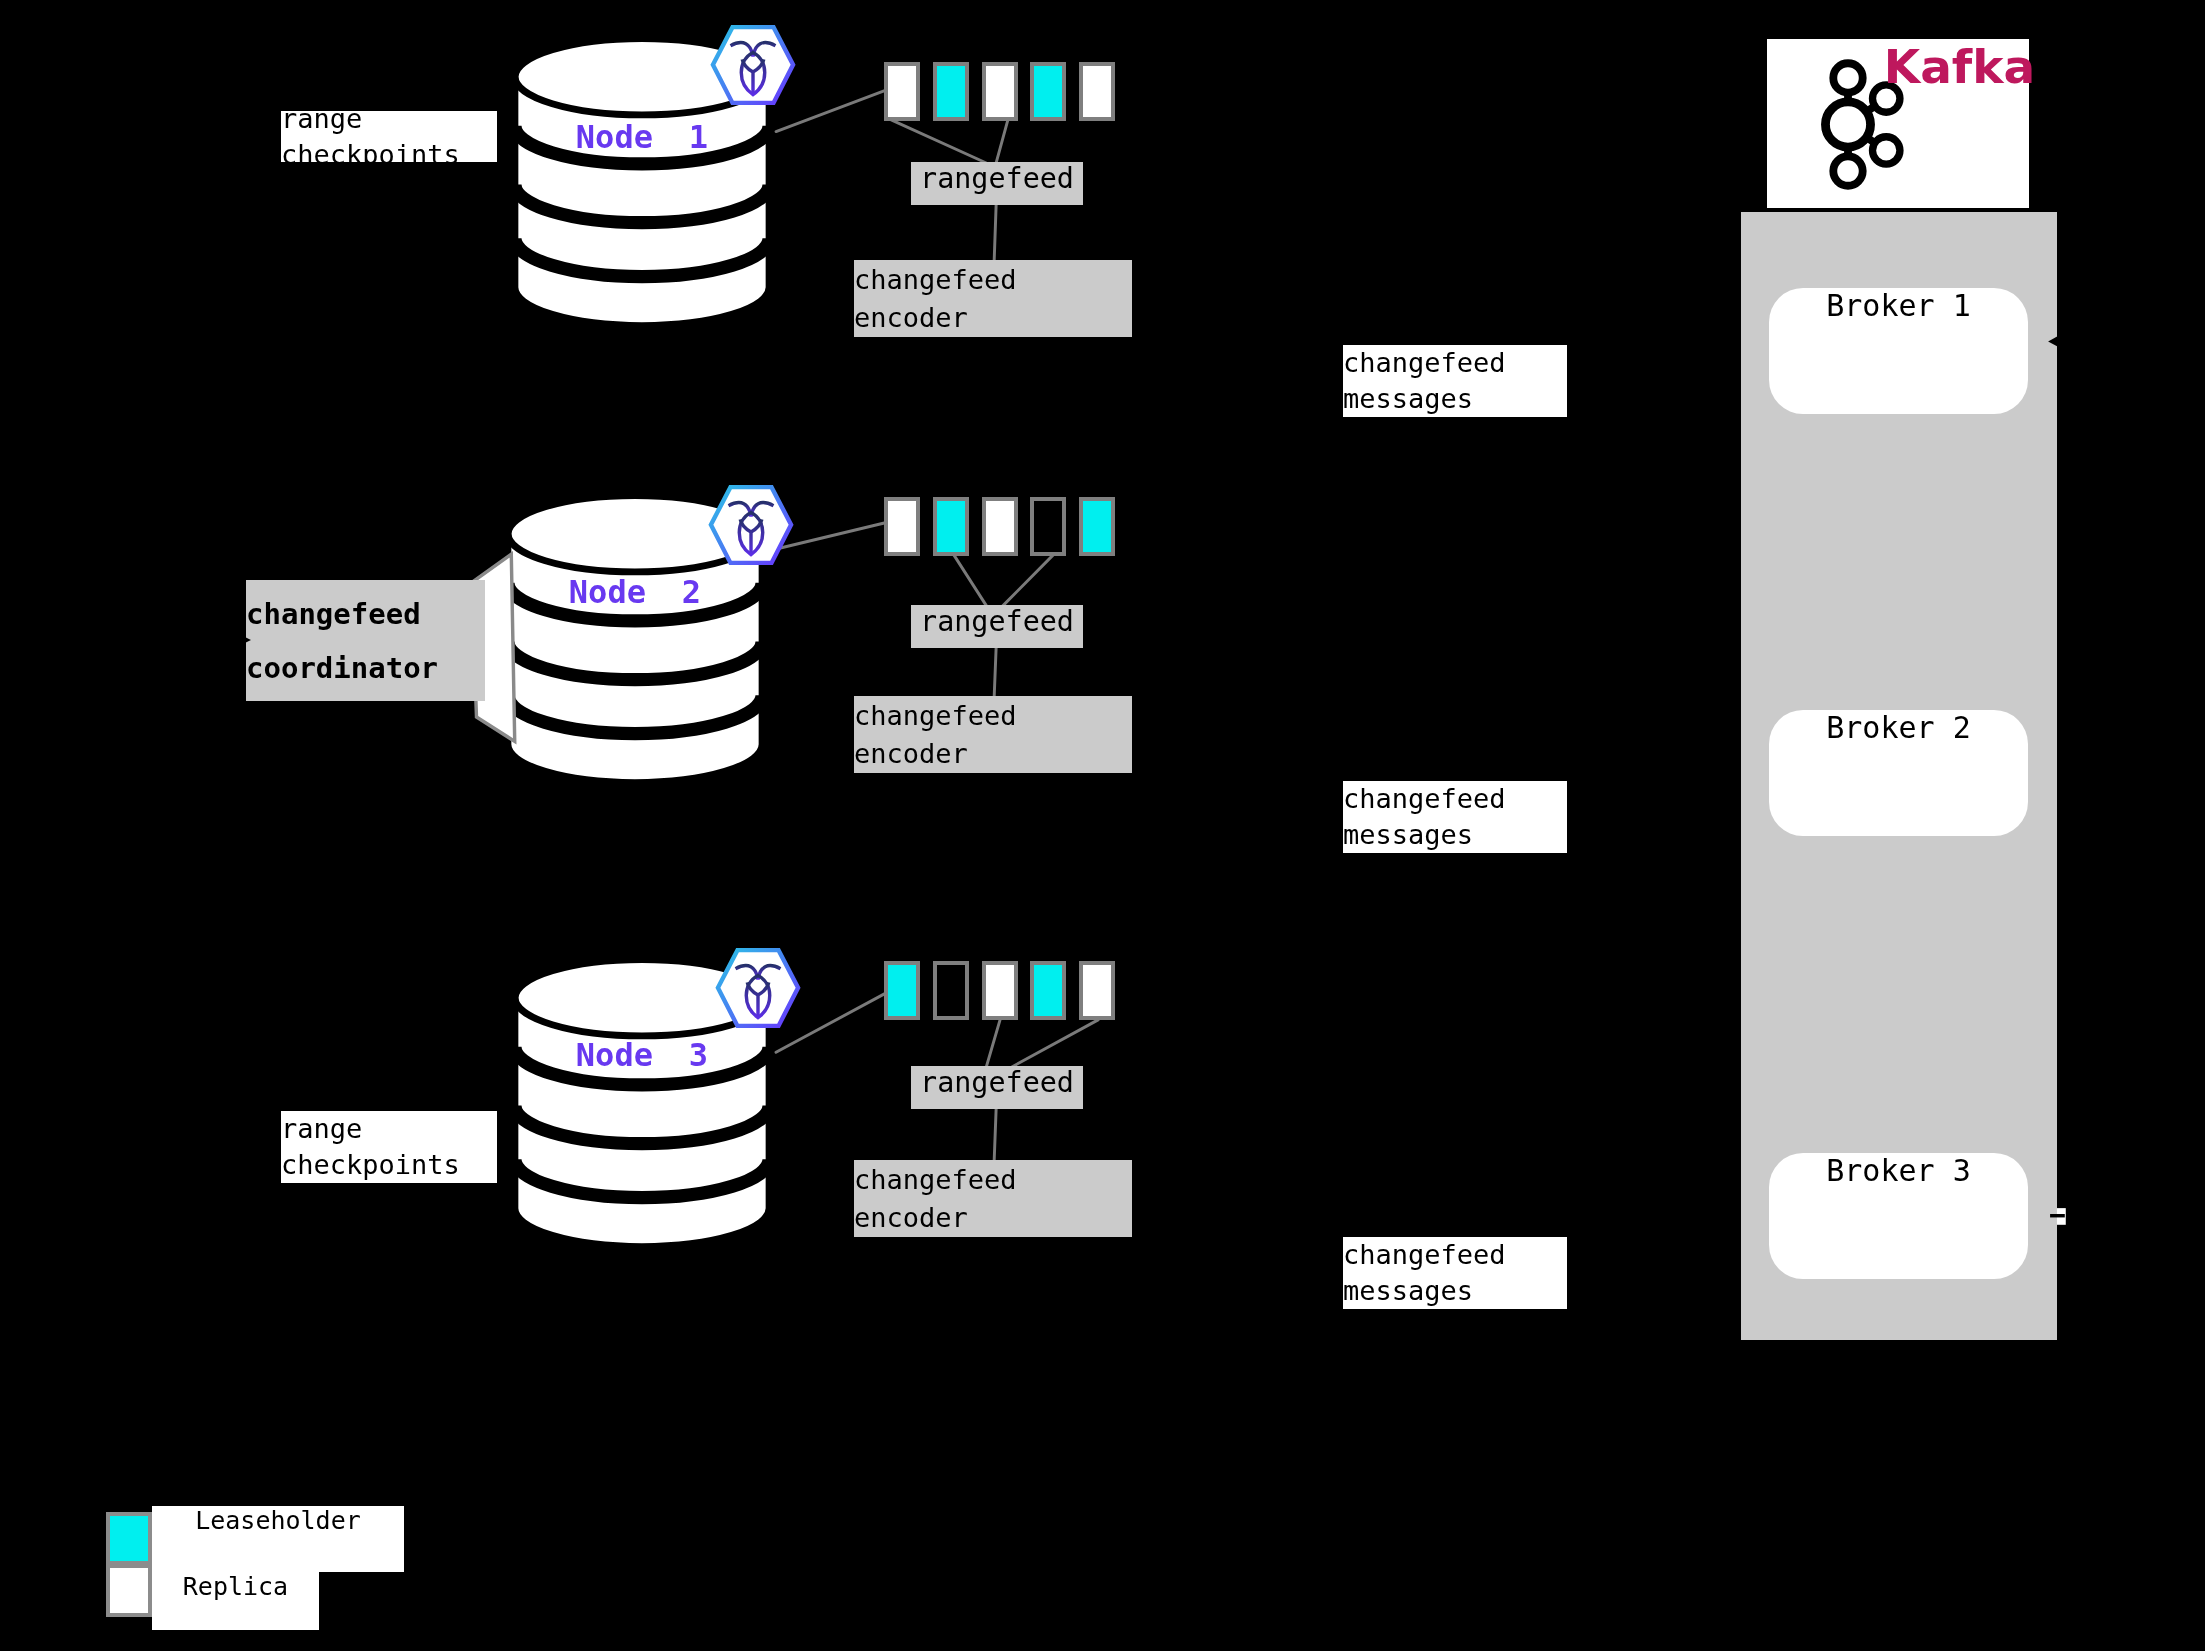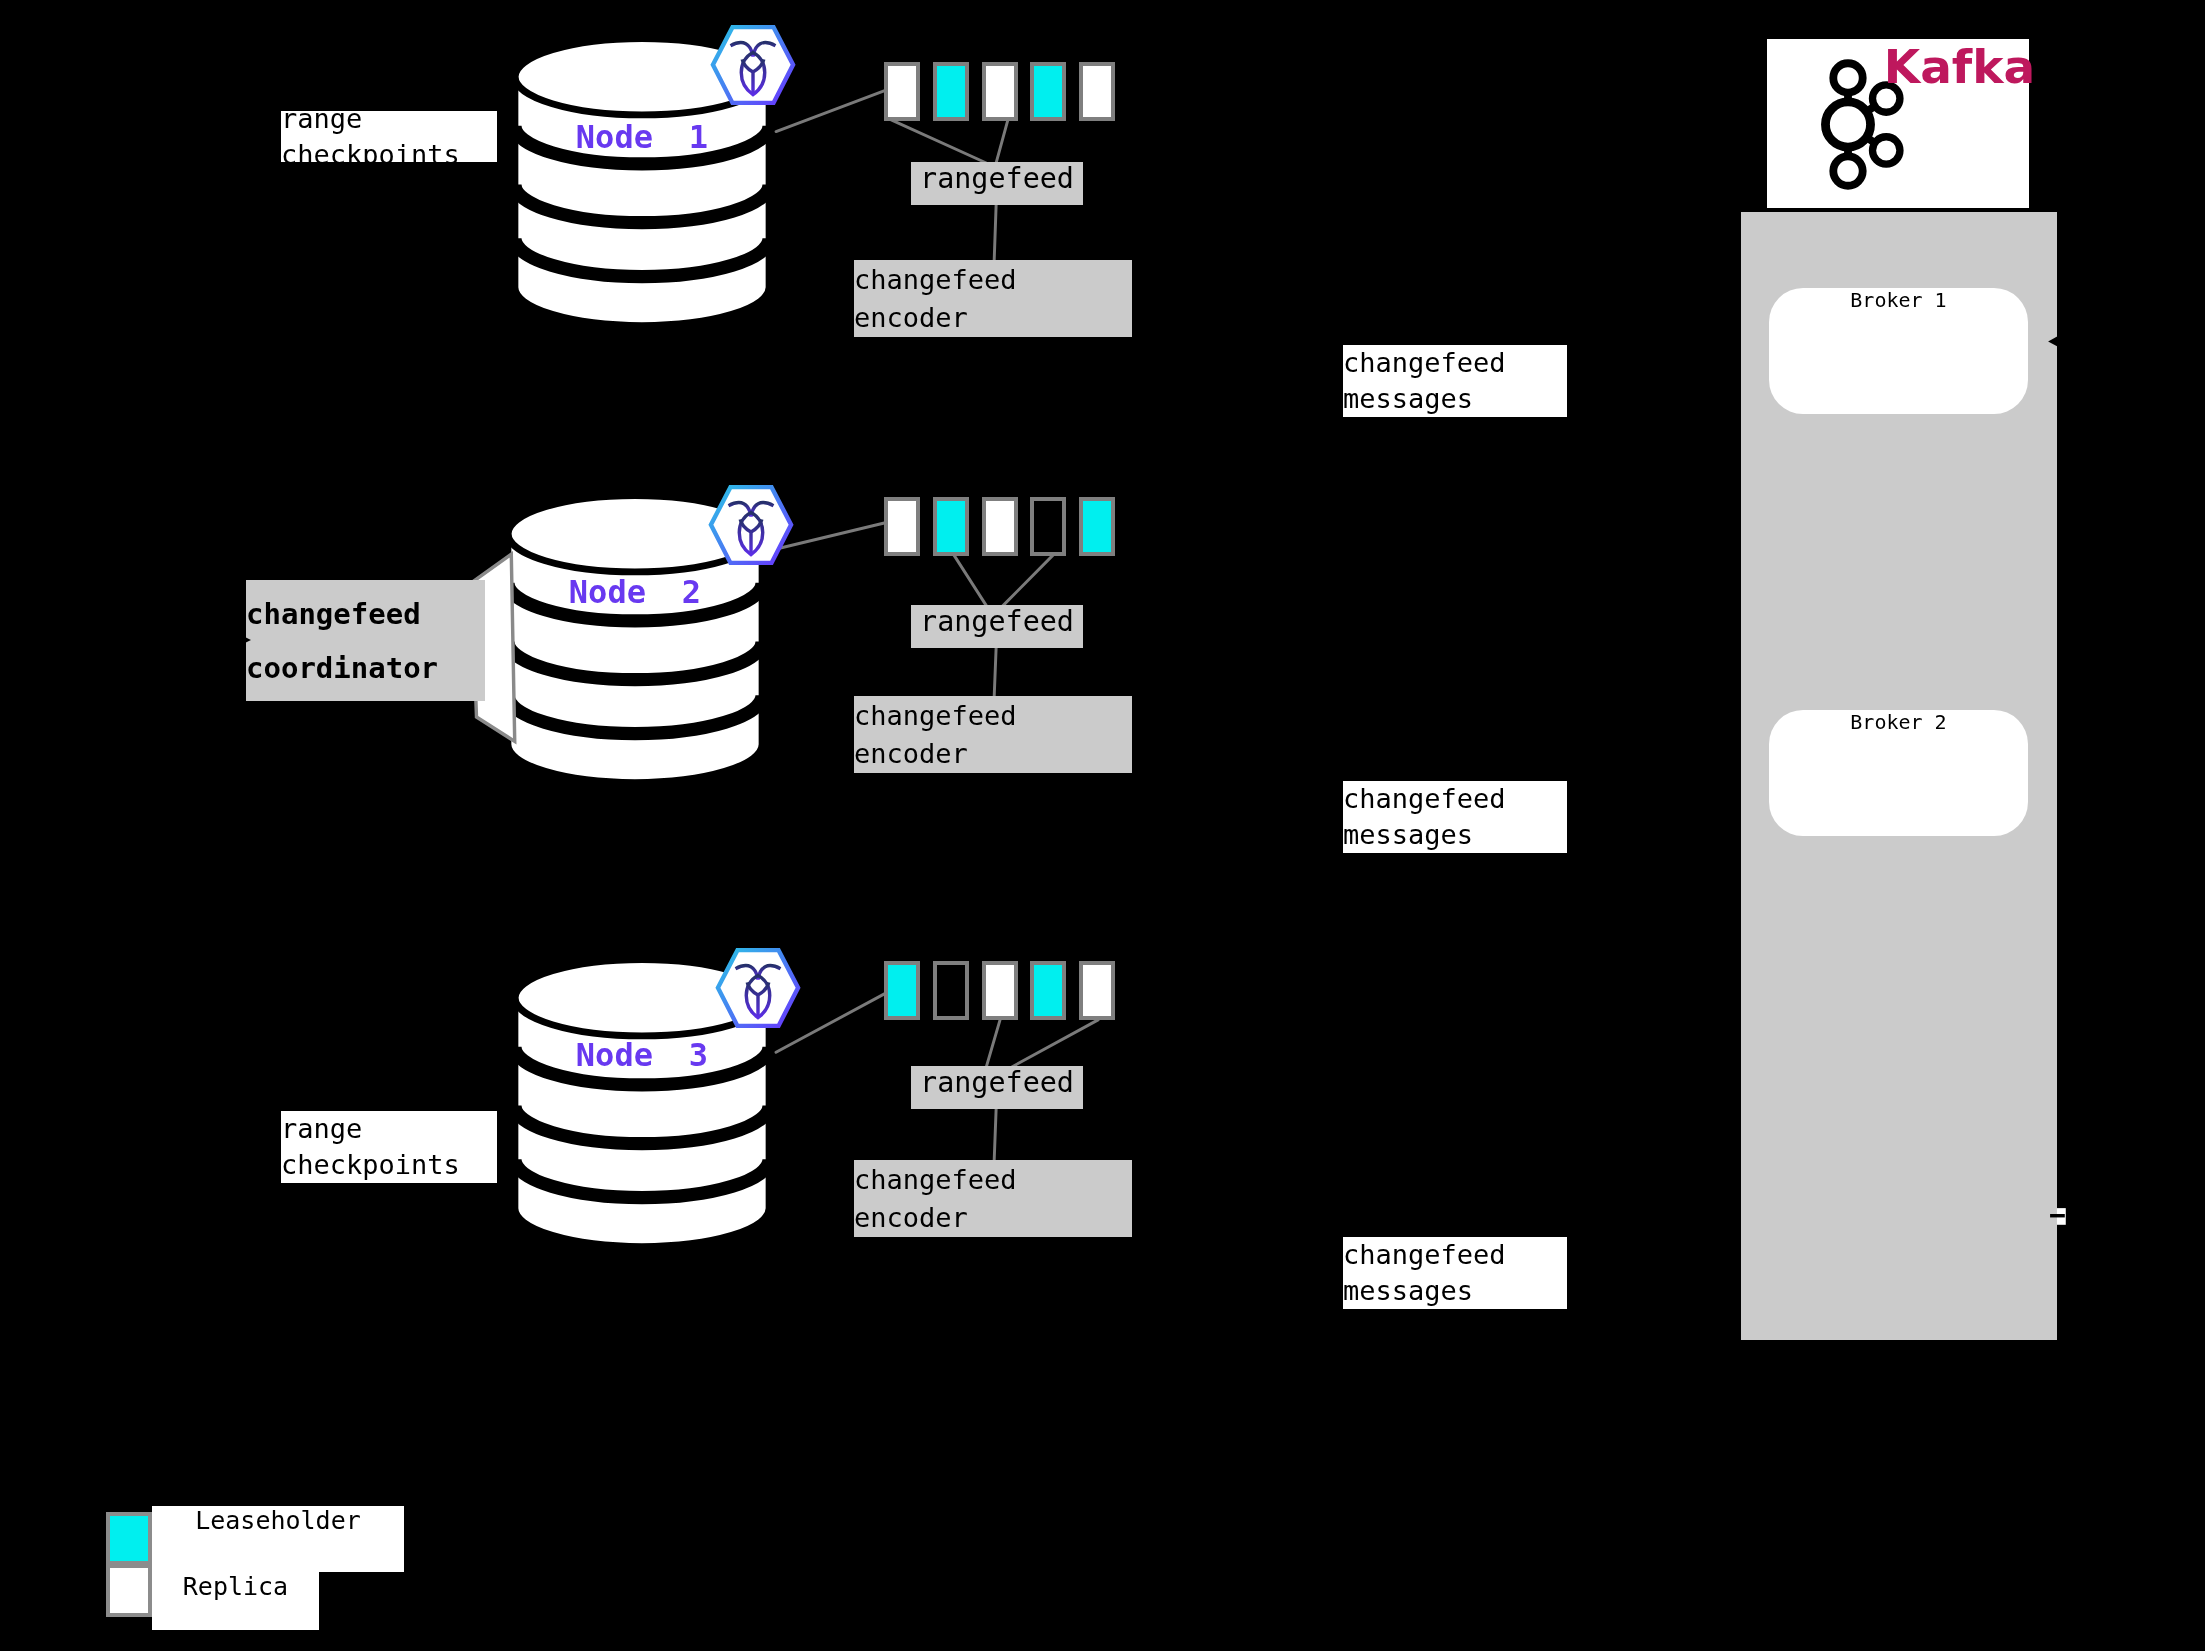--- a/index.html
+++ b/index.html
@@ -8,21 +8,21 @@
   .abs{position:absolute;}
   .center{display:flex;align-items:flex-start;justify-content:center;text-align:center;}
   .col{flex-direction:column;}
   .whitebox{background:#ffffff;color:#000;}
   .graybox{background:#cbcbcb;color:#000;}
   .label2{font-size:27px;line-height:36px;color:#000;}
   .rangefeed-box{font-size:28.4px;}
   .encoder-box{font-size:27px;line-height:38px;}
   .coordinator-box{font-size:29px;line-height:54px;font-weight:bold;}
   .node-label{color:#6839f0;font-weight:bold;font-size:32px;word-spacing:16.7px;}
-  .broker{background:#fff;border-radius:34px;font-size:20px;color:#000;}
+  .broker{background:#fff;border-radius:34px;font-size:30px;color:#000;}
   .pill{background:#fff;border-radius:26.5px;font-size:28.4px;color:#000;}
   .sq{position:absolute;width:36px;height:59px;border:4.4px solid #7f7f7f;box-sizing:border-box;}
   .legend-sq{position:absolute;width:46px;height:53px;border:4.9px solid #8c8c8c;box-sizing:border-box;}
   .leaseholder{background:#00efef;}
   .replica{background:#ffffff;}
   .empty{background:#000000;}
   .legend-label{font-size:25px;}
   .kafka-word{font-family:"DejaVu Sans",sans-serif;font-weight:bold;font-size:47px;color:#be185d;}
   svg{display:block;overflow:visible;}
 </style>
@@ -178,20 +178,21 @@
 
   <div class="abs whitebox" style="left:1767px;top:39px;width:262px;height:169px">
     <svg class="abs" style="left:22px;top:12.3px" width="118" height="147" viewBox="0 0 240 300">
         <use href="#kafka-glyph"></use>
       </svg>
     <div class="abs center kafka-word" style="left:123px;top:0;width:139px;height:169px">Kafka</div>
   </div>
 
   <div class="abs center broker" style="left:1769px;top:288px;width:259px;height:126px">Broker 1</div>
   <div class="abs center broker" style="left:1769px;top:710px;width:259px;height:126px">Broker 2</div>
+  <div class="abs center broker" style="left:1769px;top:1153px;width:259px;height:126px">Broker 3</div>
 
   <svg class="abs" style="left:0;top:0" width="2205" height="1652" viewBox="0 0 4498 3369">
     <polygon points="512,1305 478,1288 478,1322" fill="#000"></polygon>
     <polygon points="4178,696 4200,684 4200,708" fill="#000"></polygon>
     <rect x="4196" y="2464" width="18" height="34" fill="#fff"></rect>
     <rect x="4182" y="2476" width="30" height="7" fill="#000"></rect>
   </svg>
 
 
   <div class="legend-sq leaseholder" style="left:106px;top:1512px"></div>

